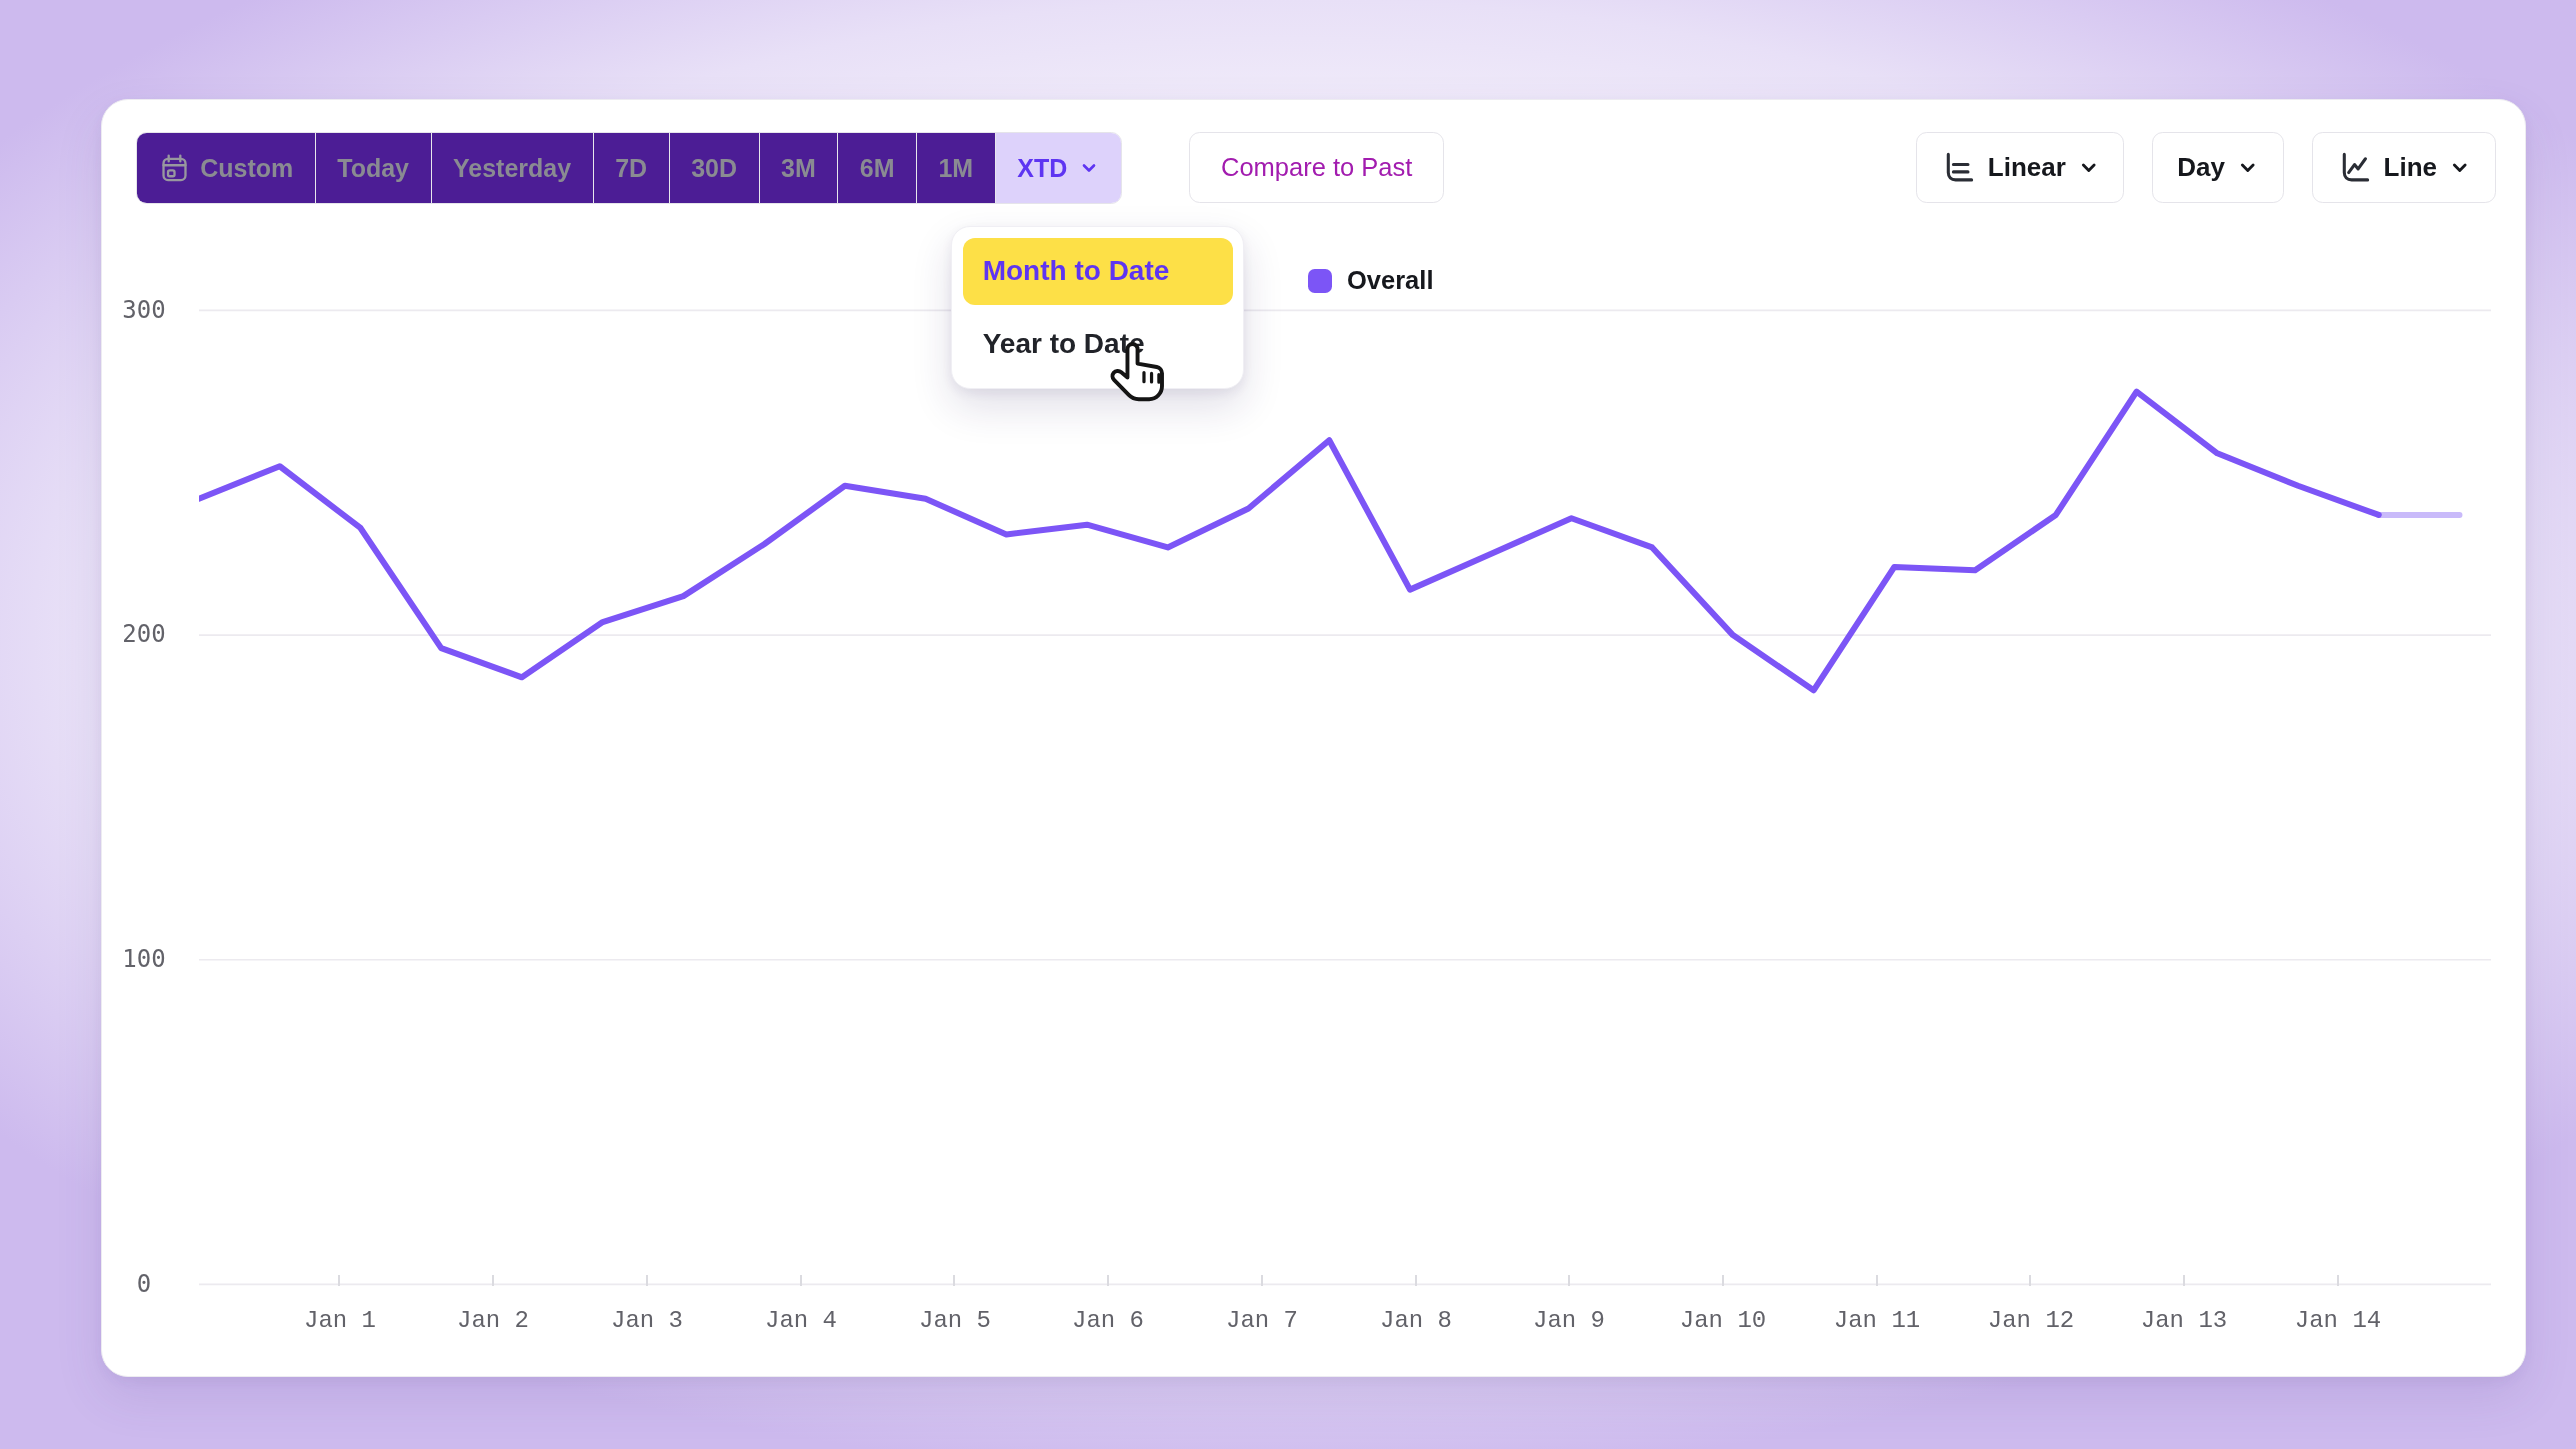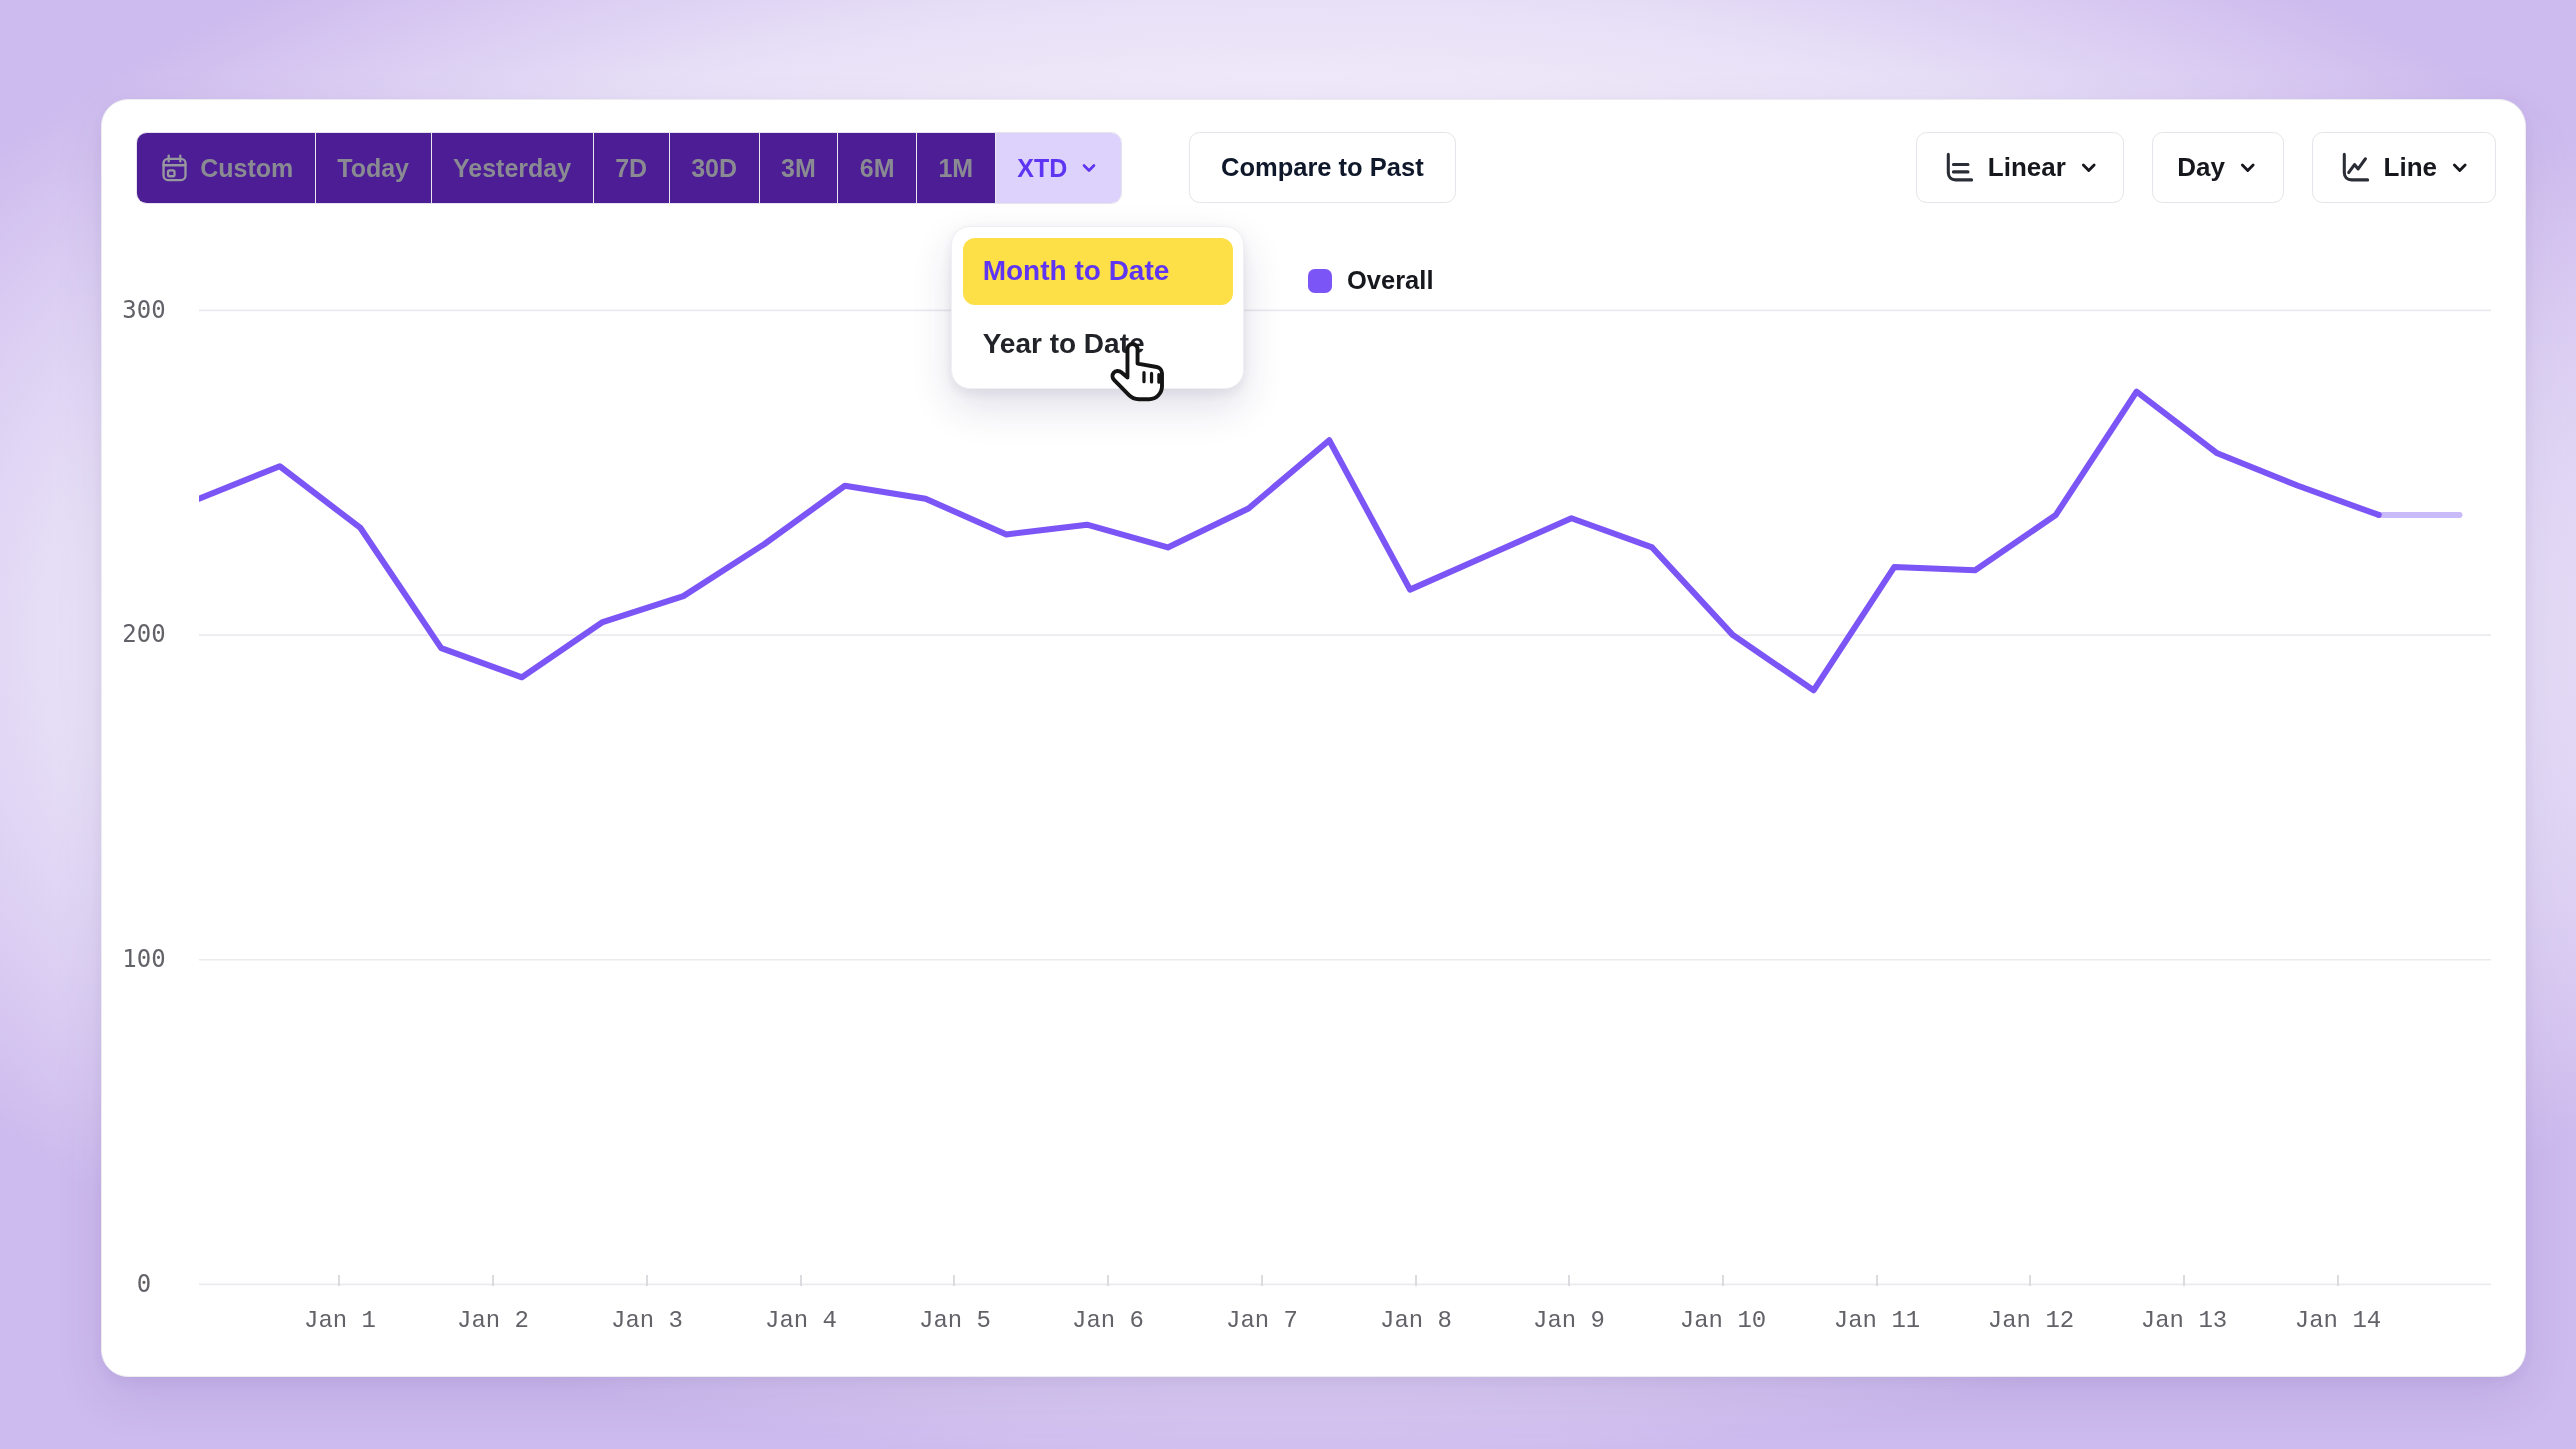--- a/index.html
+++ b/index.html
@@ -25,21 +25,21 @@
     background:#4c1d95; border:none; border-right:0.7px solid #E8E7EC; cursor:pointer;
     font-family:"Liberation Sans", sans-serif; font-size:25px; font-weight:700; color:#8A8B92; white-space:nowrap;
   }
   .tr-btn:last-child{border-right:none;}
   .tr-btn.selected{ font-weight:700; }
   .tr-btn .cal-ic{display:inline-flex; width:31px; height:31px;}
   .tr-btn .chev{display:inline-flex; width:20px; height:20px; margin-left:1.3px;}
   .btn.compare{
     position:absolute; left:1087px; top:32px; height:71px; padding:0 31px;
     background:#fff; border:0.7px solid #E5E4EA; border-radius:10.7px; cursor:pointer;
-    font-family:"Liberation Sans", sans-serif; font-size:25.5px; font-weight:700; color:#0f172a;
+    font-family:"Liberation Sans", sans-serif; font-size:25.5px; font-weight:400; color:#a21caf;
   }
   .controls{position:absolute; right:29.5px; top:32px; height:71px; display:flex; gap:28px;}
   .ctl-btn{
     display:flex; align-items:center; gap:12px; padding:0 24px;
     background:#fff; border:0.7px solid #E5E4EA; border-radius:10.7px; cursor:pointer;
     font-family:"Liberation Sans", sans-serif; font-size:26px; font-weight:600; color:#16181D; white-space:nowrap;
   }
   .ctl-btn .ic{display:inline-flex; width:35px; height:35px;}
   .ctl-btn .chev{display:inline-flex; width:21.5px; height:21.5px;}
   

